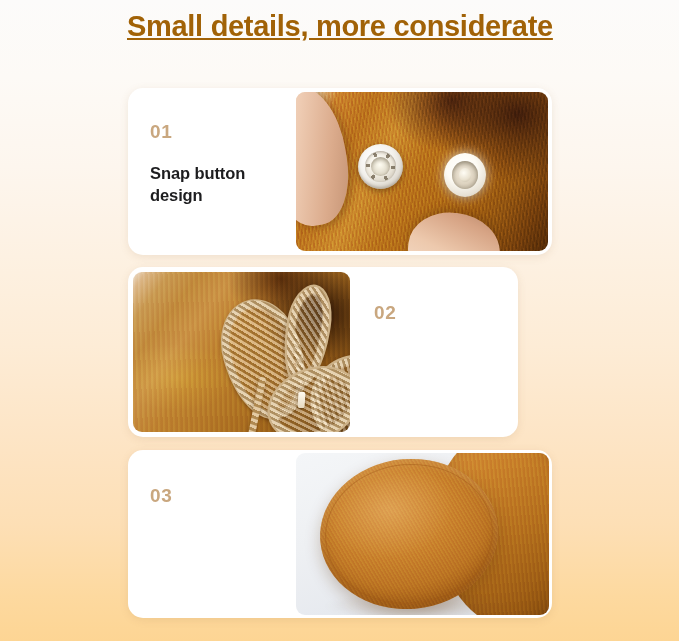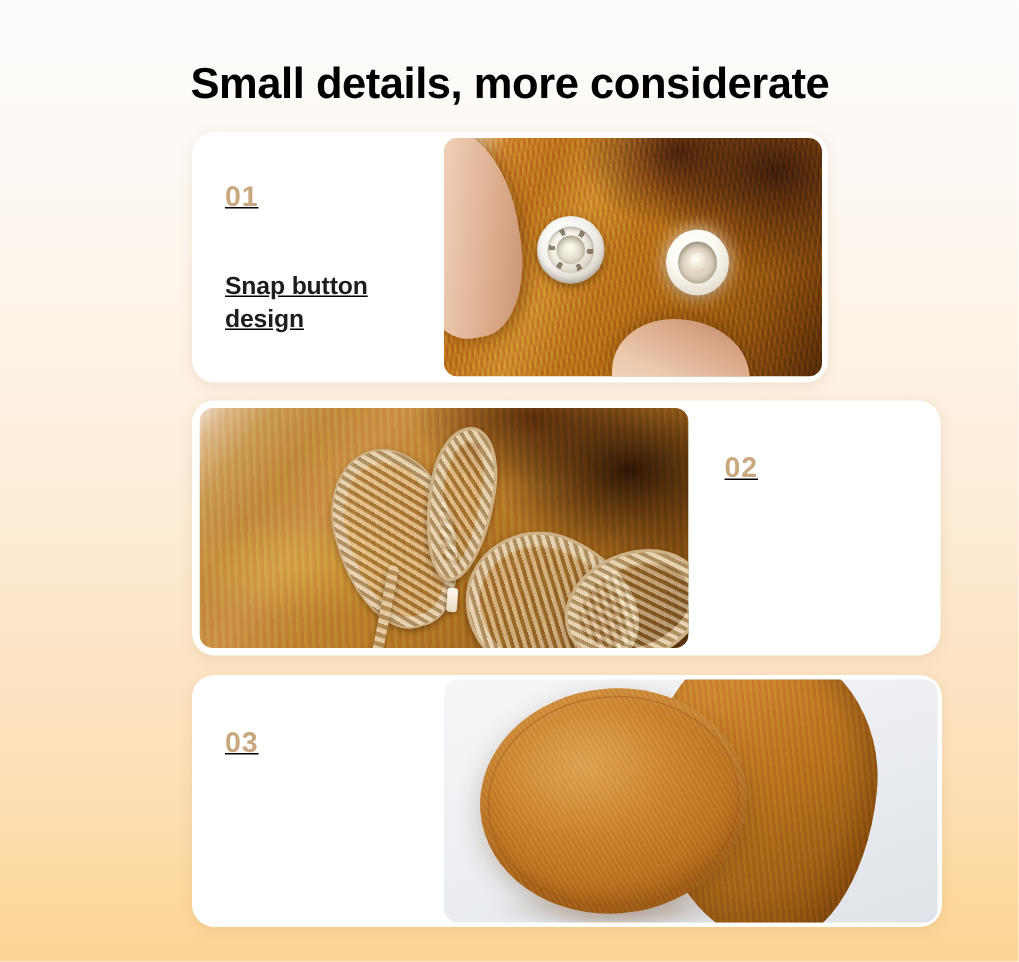--- a/index.html
+++ b/index.html
@@ -22,62 +22,62 @@
         #fddfb5 82%,
         #fdd99f 93%,
         #fdd594 100%);
     position: relative;
   }
 
   
   .page-title {
     position: absolute;
     left: 127px;
-    top: 40px;
+    top: 10px;
     font-size: 29px;
     font-weight: bold;
-    color: #000000;
+    color: #a16207;
     letter-spacing: -0.3px;
     white-space: nowrap;
+    text-decoration: underline;
   }
 
   
   .card {
     position: absolute;
     background: #ffffff;
     border-radius: 15px;
     box-shadow: 0 2px 9px rgba(150, 110, 60, 0.13);
     overflow: hidden;
     display: flex;
   }
 
   #card-1 { left: 128px; top: 88px;  width: 424px; height: 167px; flex-direction: row; }
-  #card-2 { left: 128px; top: 267px; width: 499px; height: 170px; flex-direction: row; }
-  #card-3 { left: 128px; top: 450px; width: 500px; height: 168px; flex-direction: row; }
+  #card-2 { left: 128px; top: 267px; width: 390px; height: 170px; flex-direction: row; }
+  #card-3 { left: 128px; top: 450px; width: 424px; height: 168px; flex-direction: row; }
 
   
   .text-pane {
     width: 168px;
     flex: 0 0 168px;
     padding: 34px 0 0 22px;
     position: relative;
-    text-decoration: underline;
   }
   #card-2 .text-pane { padding-left: 24px; padding-top: 36px; }
   #card-3 .text-pane { padding-top: 36px; }
 
   .card-number {
     font-size: 19px;
     font-weight: bold;
     color: #c9a77f;
     letter-spacing: 0.6px;
     line-height: 1;
   }
   .card-label {
-    margin-top: 40px;
+    margin-top: 22px;
     font-size: 16.5px;
     font-weight: bold;
     color: #1d1d1f;
     line-height: 1.33;
     letter-spacing: -0.1px;
   }
 
   
   .photo-pane {
     flex: 1 1 auto;

